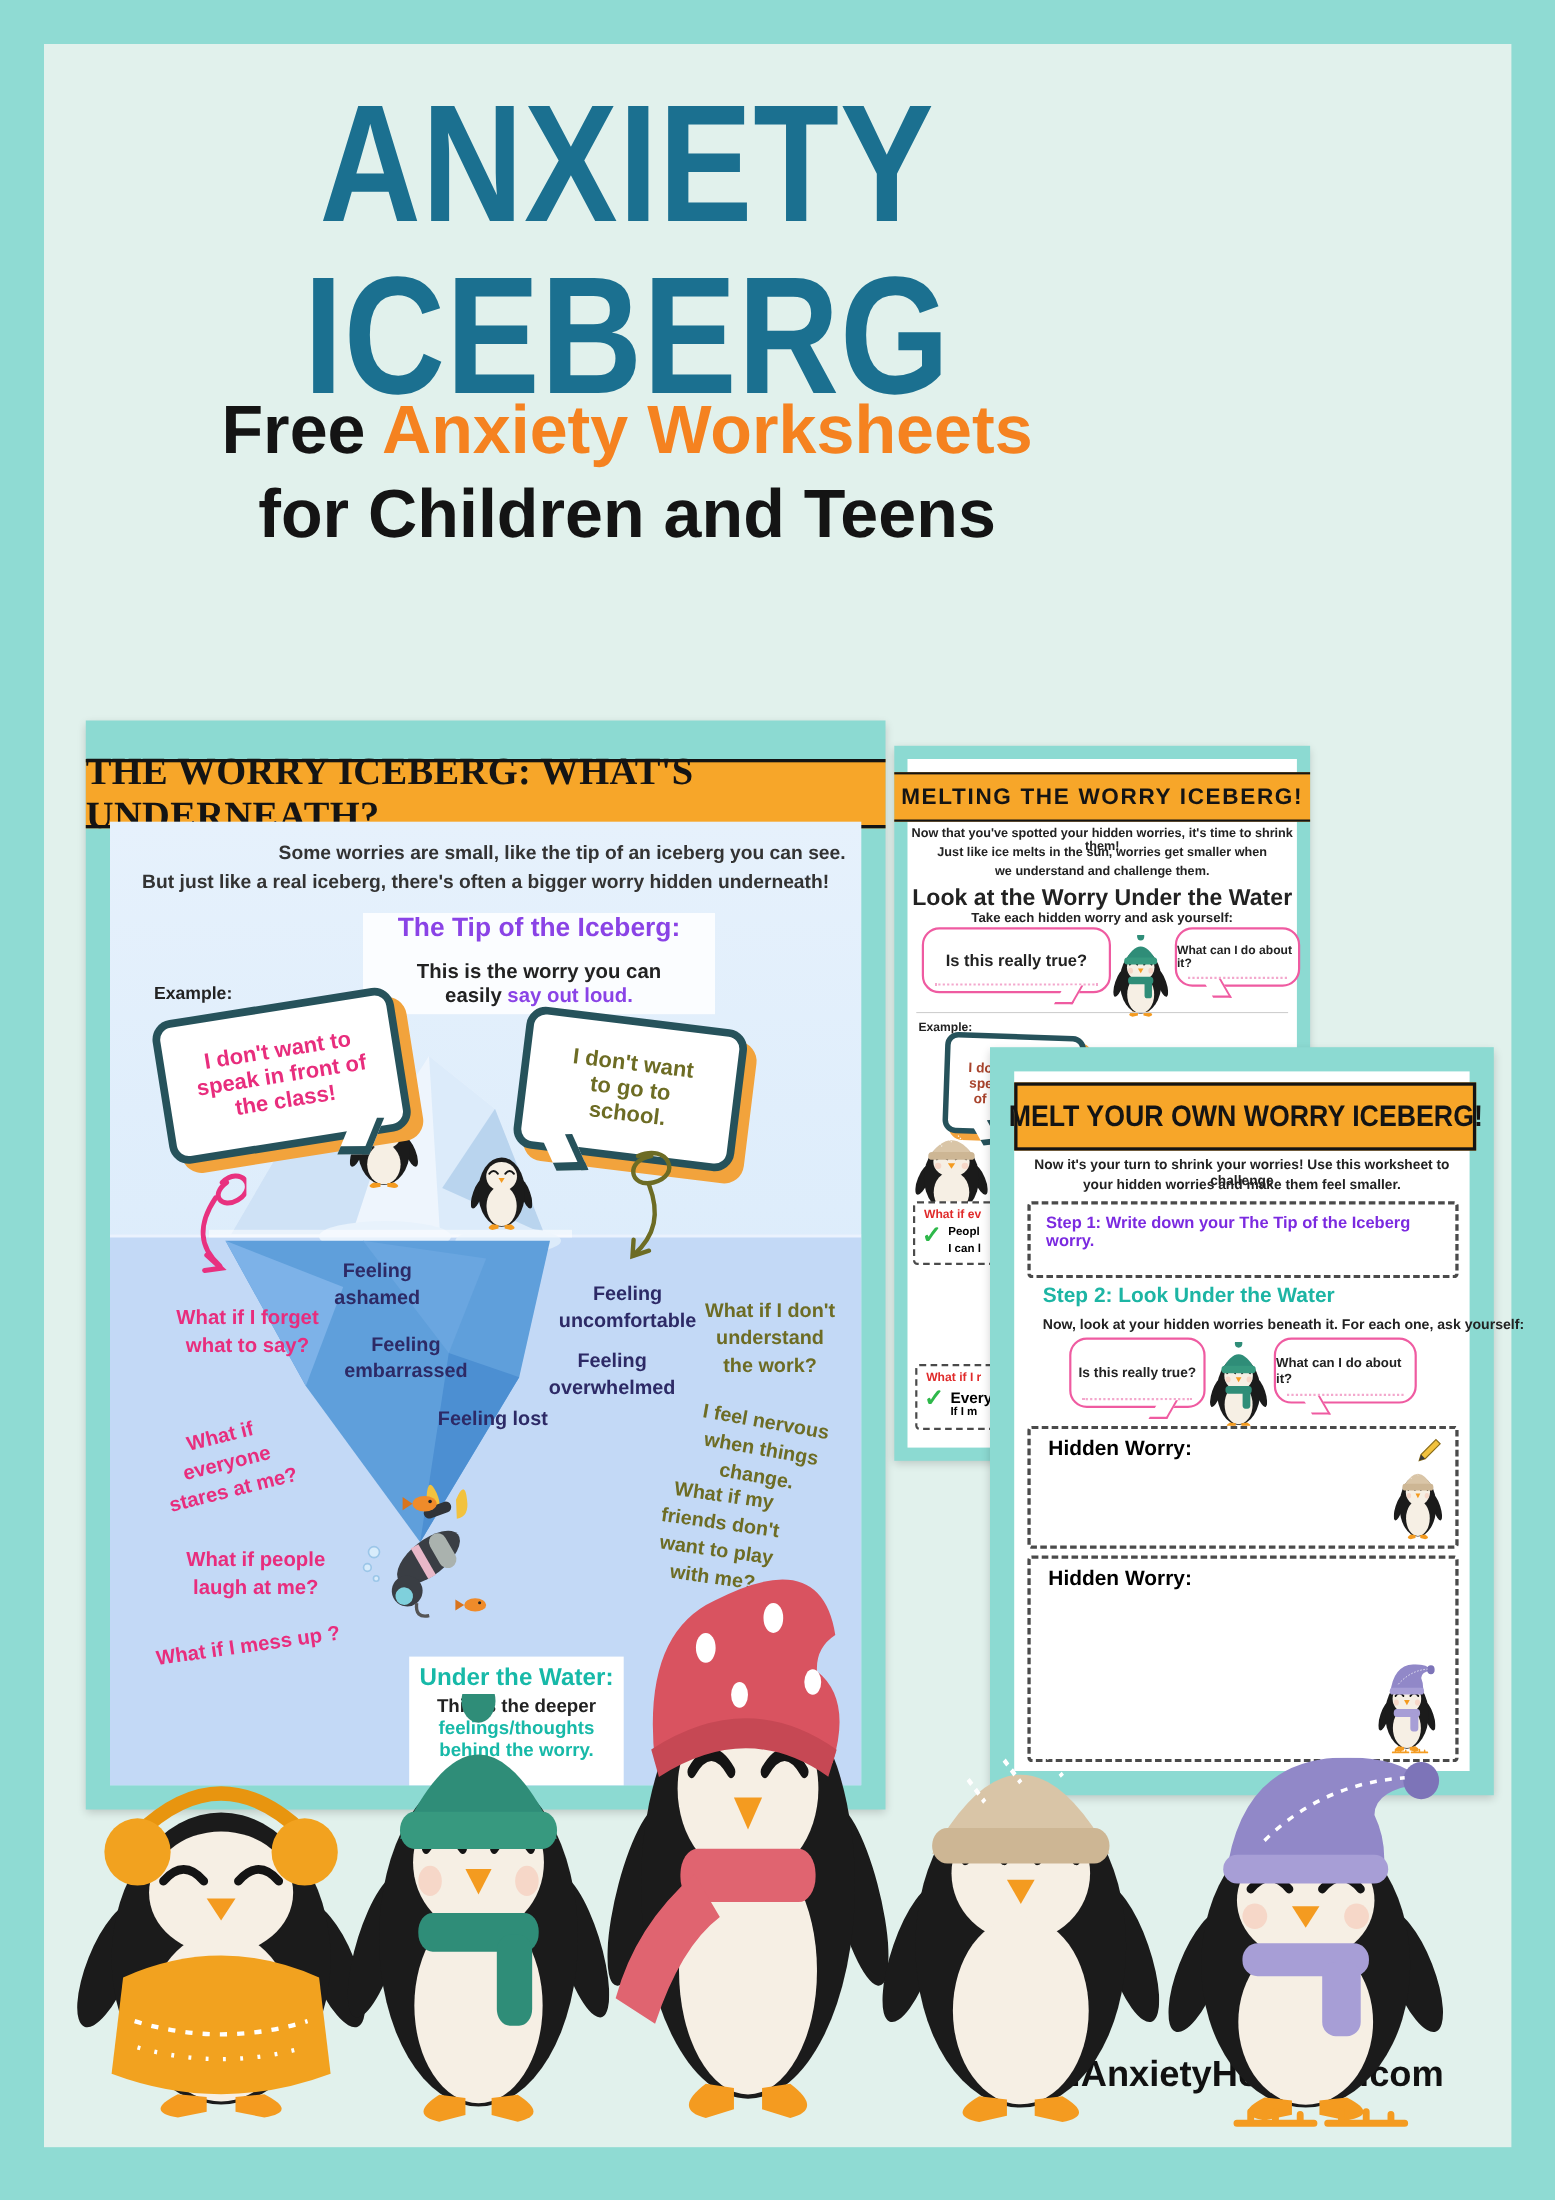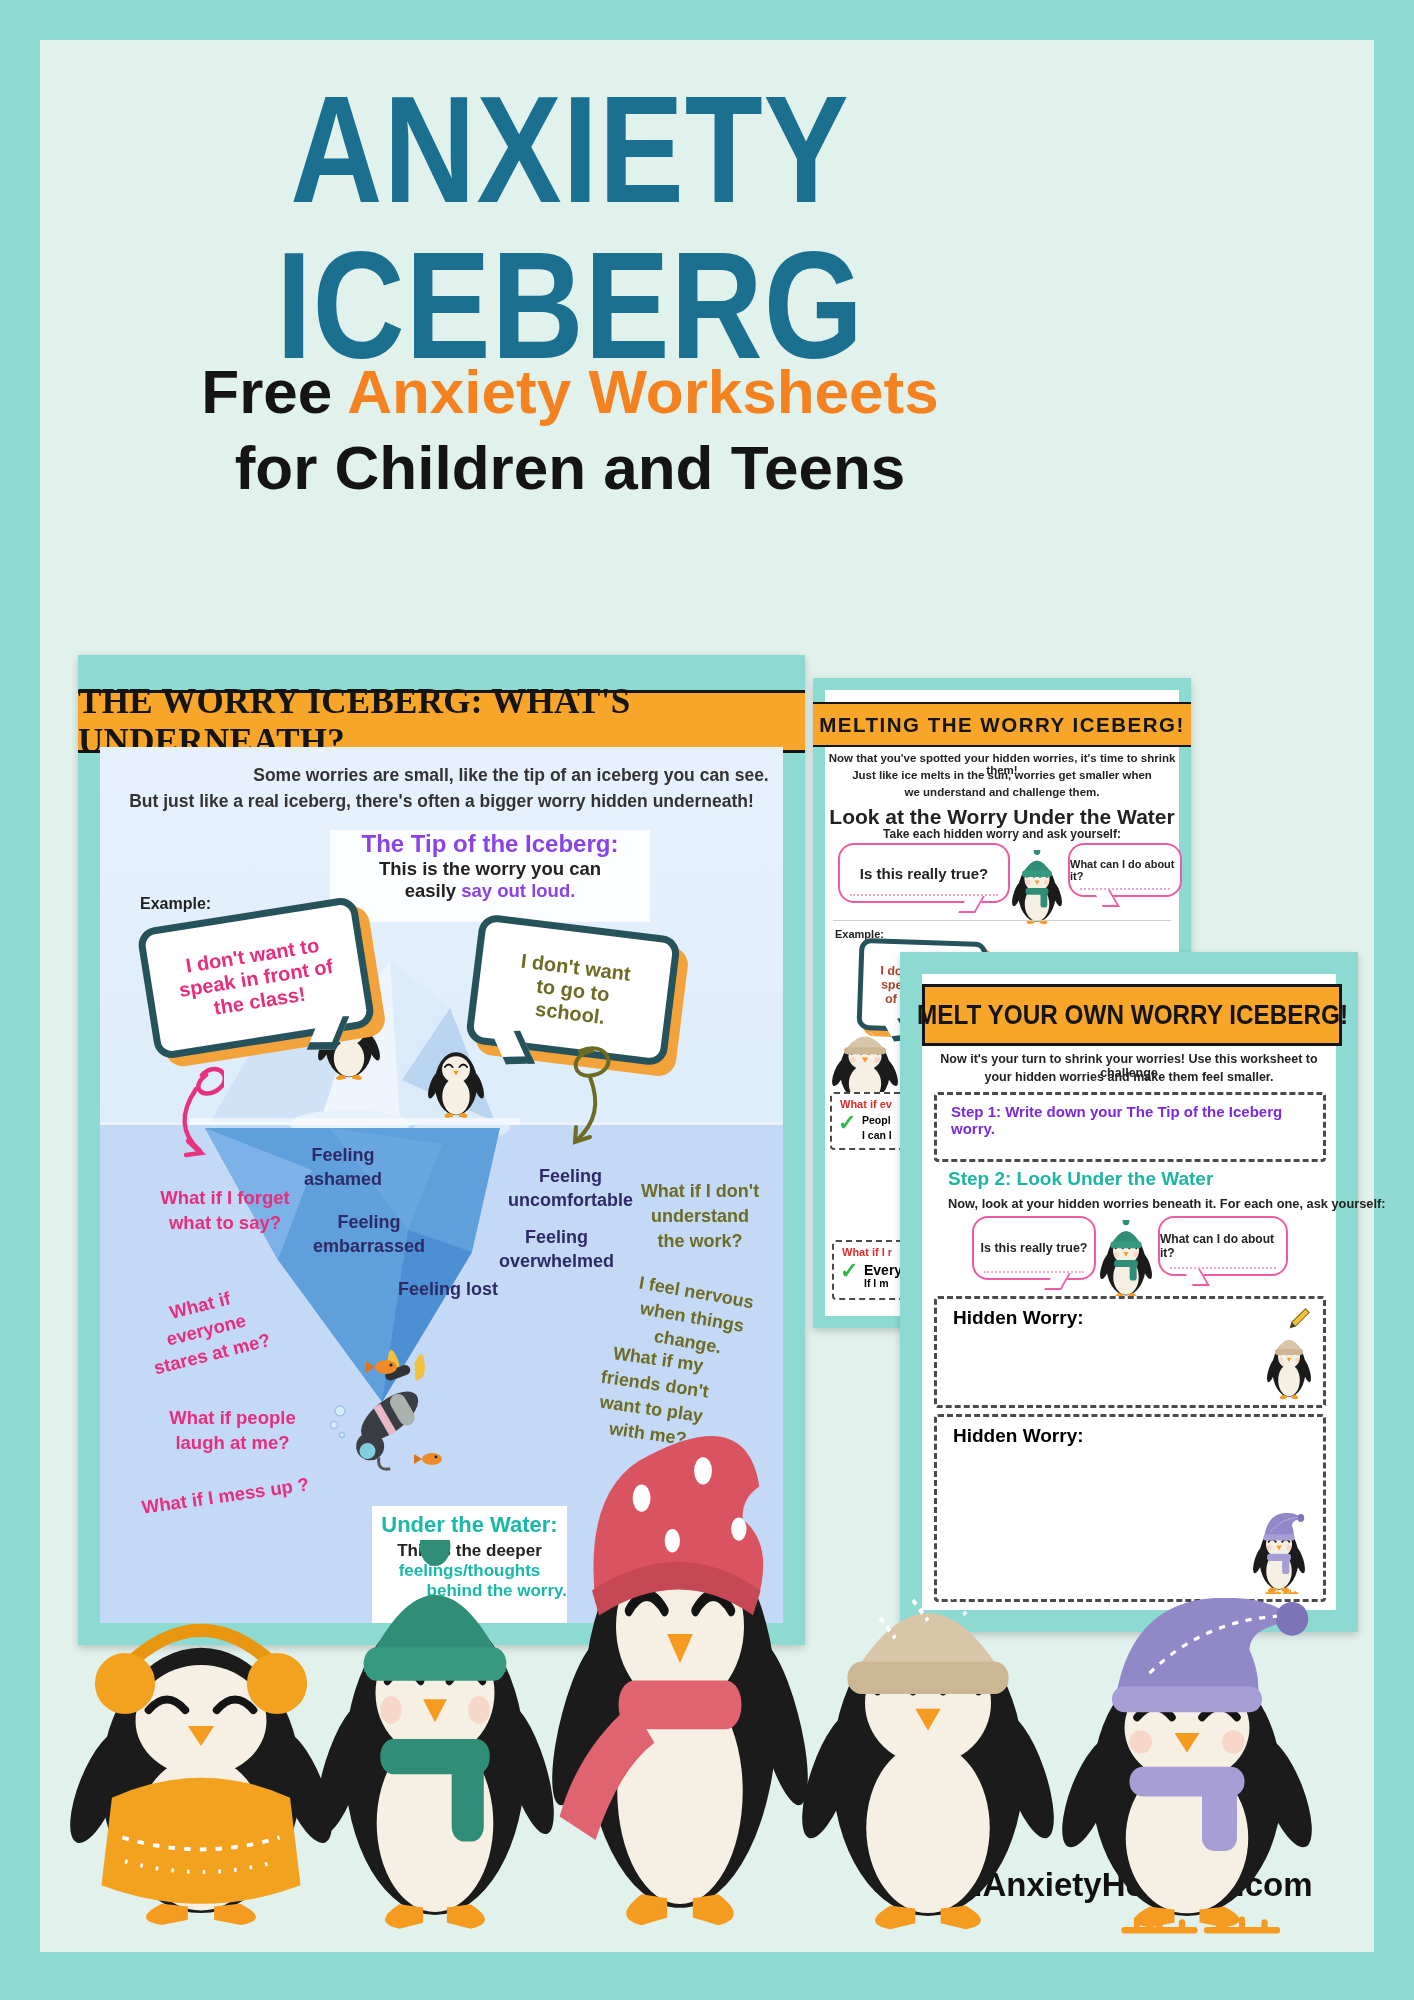--- a/index.html
+++ b/index.html
@@ -147,21 +147,21 @@
     </svg>
     <svg class="abs" style="left:328px;top:291px;" width="56" height="82" viewBox="0 0 200 260" preserveAspectRatio="none">
       <use href="#pg-base"></use>
     </svg>
 
     <div class="t c" style="left:0;top:18px;width:822px;font-size:17.5px;font-weight:700;color:#333;">Some worries are small, like the tip of an iceberg you can see.</div>
     <div class="t c" style="left:0;top:44px;width:683px;font-size:17.5px;font-weight:700;color:#333;">But just like a real iceberg, there's often a bigger worry hidden underneath!</div>
 
     <div class="abs" style="left:230px;top:83px;width:320px;height:92px;background:rgba(255,255,255,.85);text-align:center;">
       <div style="font-size:24px;font-weight:700;color:#8a43e6;margin-top:0;">The Tip of the Iceberg:</div>
-      <div style="font-size:18.5px;font-weight:700;color:#222;margin-top:0;">This is the worry you can</div>
+      <div style="font-size:18.5px;font-weight:700;color:#222;margin-top:14px;">This is the worry you can</div>
       <div style="font-size:18.5px;font-weight:700;">
         <span style="color:#222;">easily </span><span style="color:#8a43e6;">say out loud.</span>
       </div>
     </div>
     <div class="t" style="left:40px;top:148px;font-size:16px;font-weight:600;">Example:</div>
 
     <div class="shout tail-br" style="left:45px;top:165px;width:208px;height:118px;transform:rotate(-9deg);">
       <div class="pinkq" style="font-size:20px;">I don't want to</div>
       <div class="pinkq" style="font-size:20px;">speak in front of</div>
       <div class="pinkq" style="font-size:20px;">the class!</div>
@@ -263,21 +263,21 @@
         <ellipse cx="104" cy="122" rx="10" ry="6" fill="#ef8b2a"></ellipse>
           <polygon points="94,122 86,117 86,127" fill="#d9741d"></polygon>
           <circle cx="108" cy="120" r="1.4" fill="#222"></circle>
       </g>
     </svg>
 
     <div class="abs c" style="left:272px;top:759px;width:195px;height:117px;background:#fff;padding-top:6px;">
       <div style="font-size:22px;font-weight:700;color:#17b9a8;">Under the Water:</div>
       <div style="font-size:17px;font-weight:700;color:#222;margin-top:3px;">This is the deeper</div>
       <div style="font-size:17px;font-weight:700;color:#17b9a8;">feelings/thoughts</div>
-      <div style="font-size:17px;font-weight:700;color:#17b9a8;text-align:right;">behind the worry.</div>
+      <div style="font-size:17px;font-weight:700;color:#17b9a8;">behind the worry.</div>
     </div>
   </div>
 
   <div class="ws" style="left:813px;top:678px;width:378px;height:650px;"></div>
   <div class="abs" style="left:825px;top:690px;width:354px;height:626px;background:#fff;"></div>
   <div class="wsband" style="left:813px;top:702px;width:378px;height:41px;border-top-width:2.5px;border-bottom-width:2.5px;">
     <span style="font-size:20.5px;letter-spacing:1.5px;">MELTING THE WORRY ICEBERG!</span>
   </div>
   <div class="t c" style="left:828px;top:752px;width:348px;font-size:11.5px;font-weight:600;">Now that you've spotted your hidden worries, it's time to shrink them!</div>
   <div class="t c" style="left:828px;top:769px;width:348px;font-size:11.5px;font-weight:600;">Just like ice melts in the sun, worries get smaller when</div>

